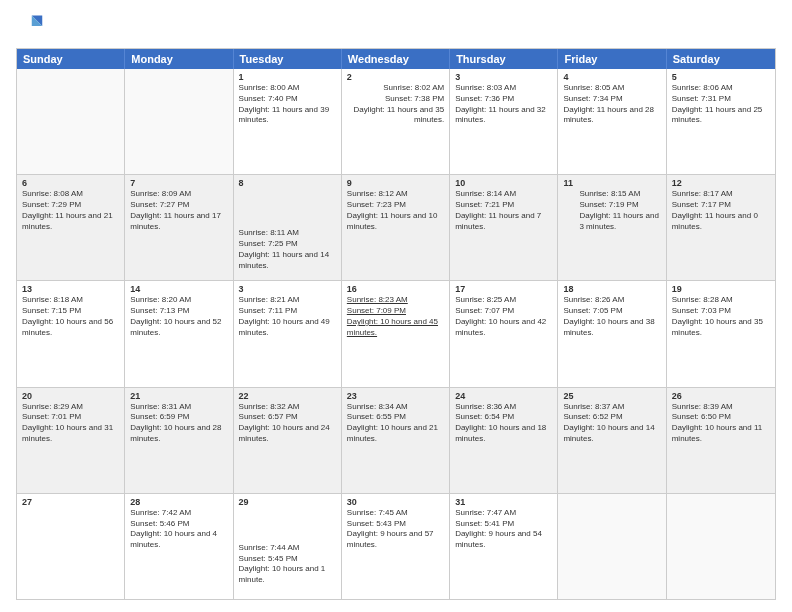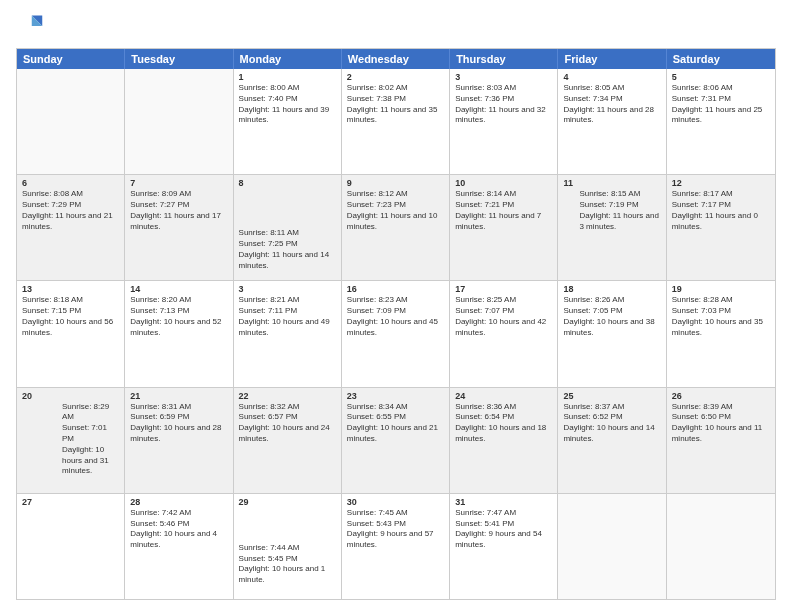--- a/index.html
+++ b/index.html
@@ -127,40 +127,40 @@
     </div>
     <div class="title-block">
       <div class="month-title"></div>
       <div class="location"></div>
     </div>
   </div>
 
   <div class="calendar">
     <div class="cal-header">
     <div class="cal-header-cell">Sunday</div>
+        <div class="cal-header-cell">Monday</div>
         <div class="cal-header-cell">Tuesday</div>
-        <div class="cal-header-cell">Monday</div>
         <div class="cal-header-cell">Wednesday</div>
         <div class="cal-header-cell">Thursday</div>
         <div class="cal-header-cell">Friday</div>
         <div class="cal-header-cell">Saturday</div>
       </div>
     <div class="cal-body">
     <div class="cal-row">
           <div class="cal-cell empty"></div>
           <div class="cal-cell empty"></div>
           <div class="cal-cell">
             <span class="day-num">1</span>
             <div class="cell-text" style="white-space: pre-line;">Sunrise: 8:00 AM
 Sunset: 7:40 PM
 Daylight: 11 hours and 39 minutes.</div>
           </div>
           <div class="cal-cell">
             <span class="day-num">2</span>
-            <div class="cell-text" style="white-space: pre-line;">Sunrise: 8:02 AM
+            <div class="cell-text" style="white-space: pre-line; text-align: right;">Sunrise: 8:02 AM
 Sunset: 7:38 PM
 Daylight: 11 hours and 35 minutes.</div>
           </div>
           <div class="cal-cell">
             <span class="day-num">3</span>
             <div class="cell-text" style="white-space: pre-line;">Sunrise: 8:03 AM
 Sunset: 7:36 PM
 Daylight: 11 hours and 32 minutes.</div>
           </div>
           <div class="cal-cell">
@@ -234,21 +234,21 @@
 Daylight: 10 hours and 52 minutes.</div>
           </div>
           <div class="cal-cell">
             <span class="day-num">3</span>
             <div class="cell-text" style="white-space: pre-line;">Sunrise: 8:21 AM
 Sunset: 7:11 PM
 Daylight: 10 hours and 49 minutes.</div>
           </div>
           <div class="cal-cell">
             <span class="day-num">16</span>
-            <div class="cell-text" style="white-space: pre-line;">Sunrise: 8:23 AM
+            <div class="cell-text" style="white-space: pre-line; text-decoration: underline;">Sunrise: 8:23 AM
 Sunset: 7:09 PM
 Daylight: 10 hours and 45 minutes.</div>
           </div>
           <div class="cal-cell">
             <span class="day-num">17</span>
             <div class="cell-text" style="white-space: pre-line;">Sunrise: 8:25 AM
 Sunset: 7:07 PM
 Daylight: 10 hours and 42 minutes.</div>
           </div>
           <div class="cal-cell">
@@ -260,21 +260,21 @@
           <div class="cal-cell">
             <span class="day-num">19</span>
             <div class="cell-text" style="white-space: pre-line;">Sunrise: 8:28 AM
 Sunset: 7:03 PM
 Daylight: 10 hours and 35 minutes.</div>
           </div>
         </div>
         <div class="cal-row">
           <div class="cal-cell shaded">
             <span class="day-num">20</span>
-            <div class="cell-text" style="white-space: pre-line; margin-left: 40px;">Sunrise: 8:29 AM
+            <div class="cell-text" style="white-space: pre-line;">Sunrise: 8:29 AM
 Sunset: 7:01 PM
 Daylight: 10 hours and 31 minutes.</div>
           </div>
           <div class="cal-cell shaded">
             <span class="day-num">21</span>
             <div class="cell-text" style="white-space: pre-line;">Sunrise: 8:31 AM
 Sunset: 6:59 PM
 Daylight: 10 hours and 28 minutes.</div>
           </div>
           <div class="cal-cell shaded">

